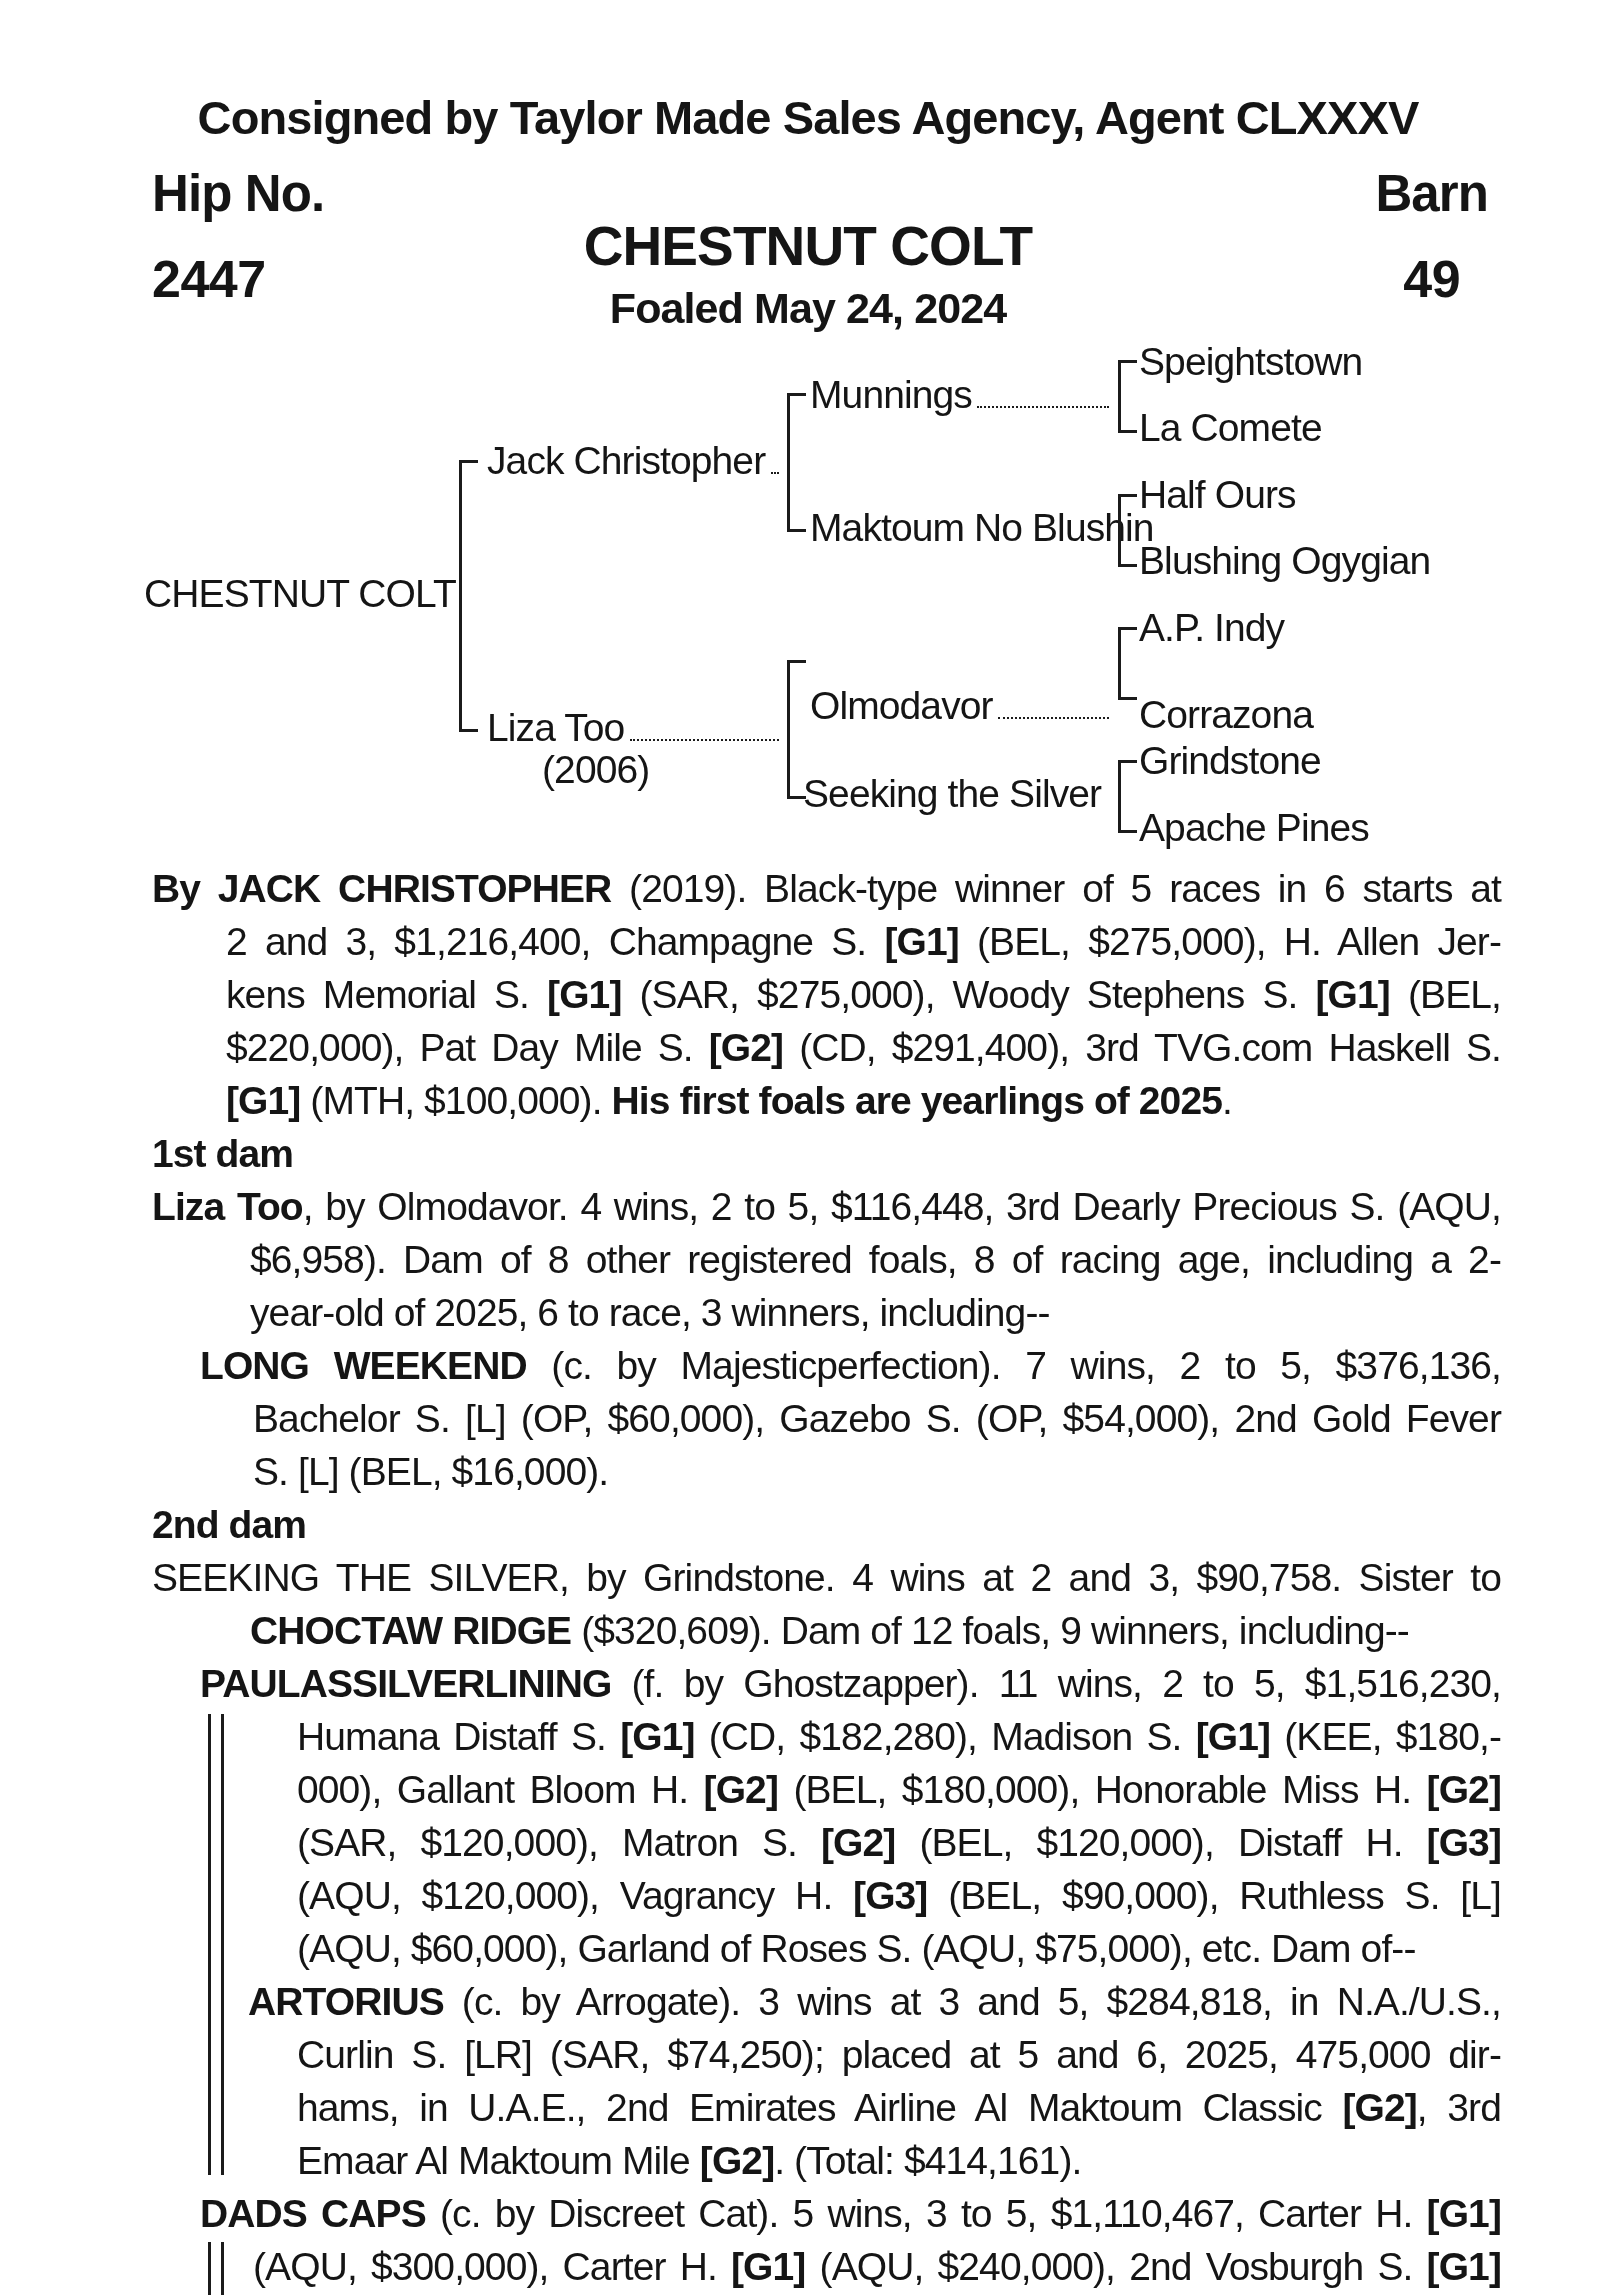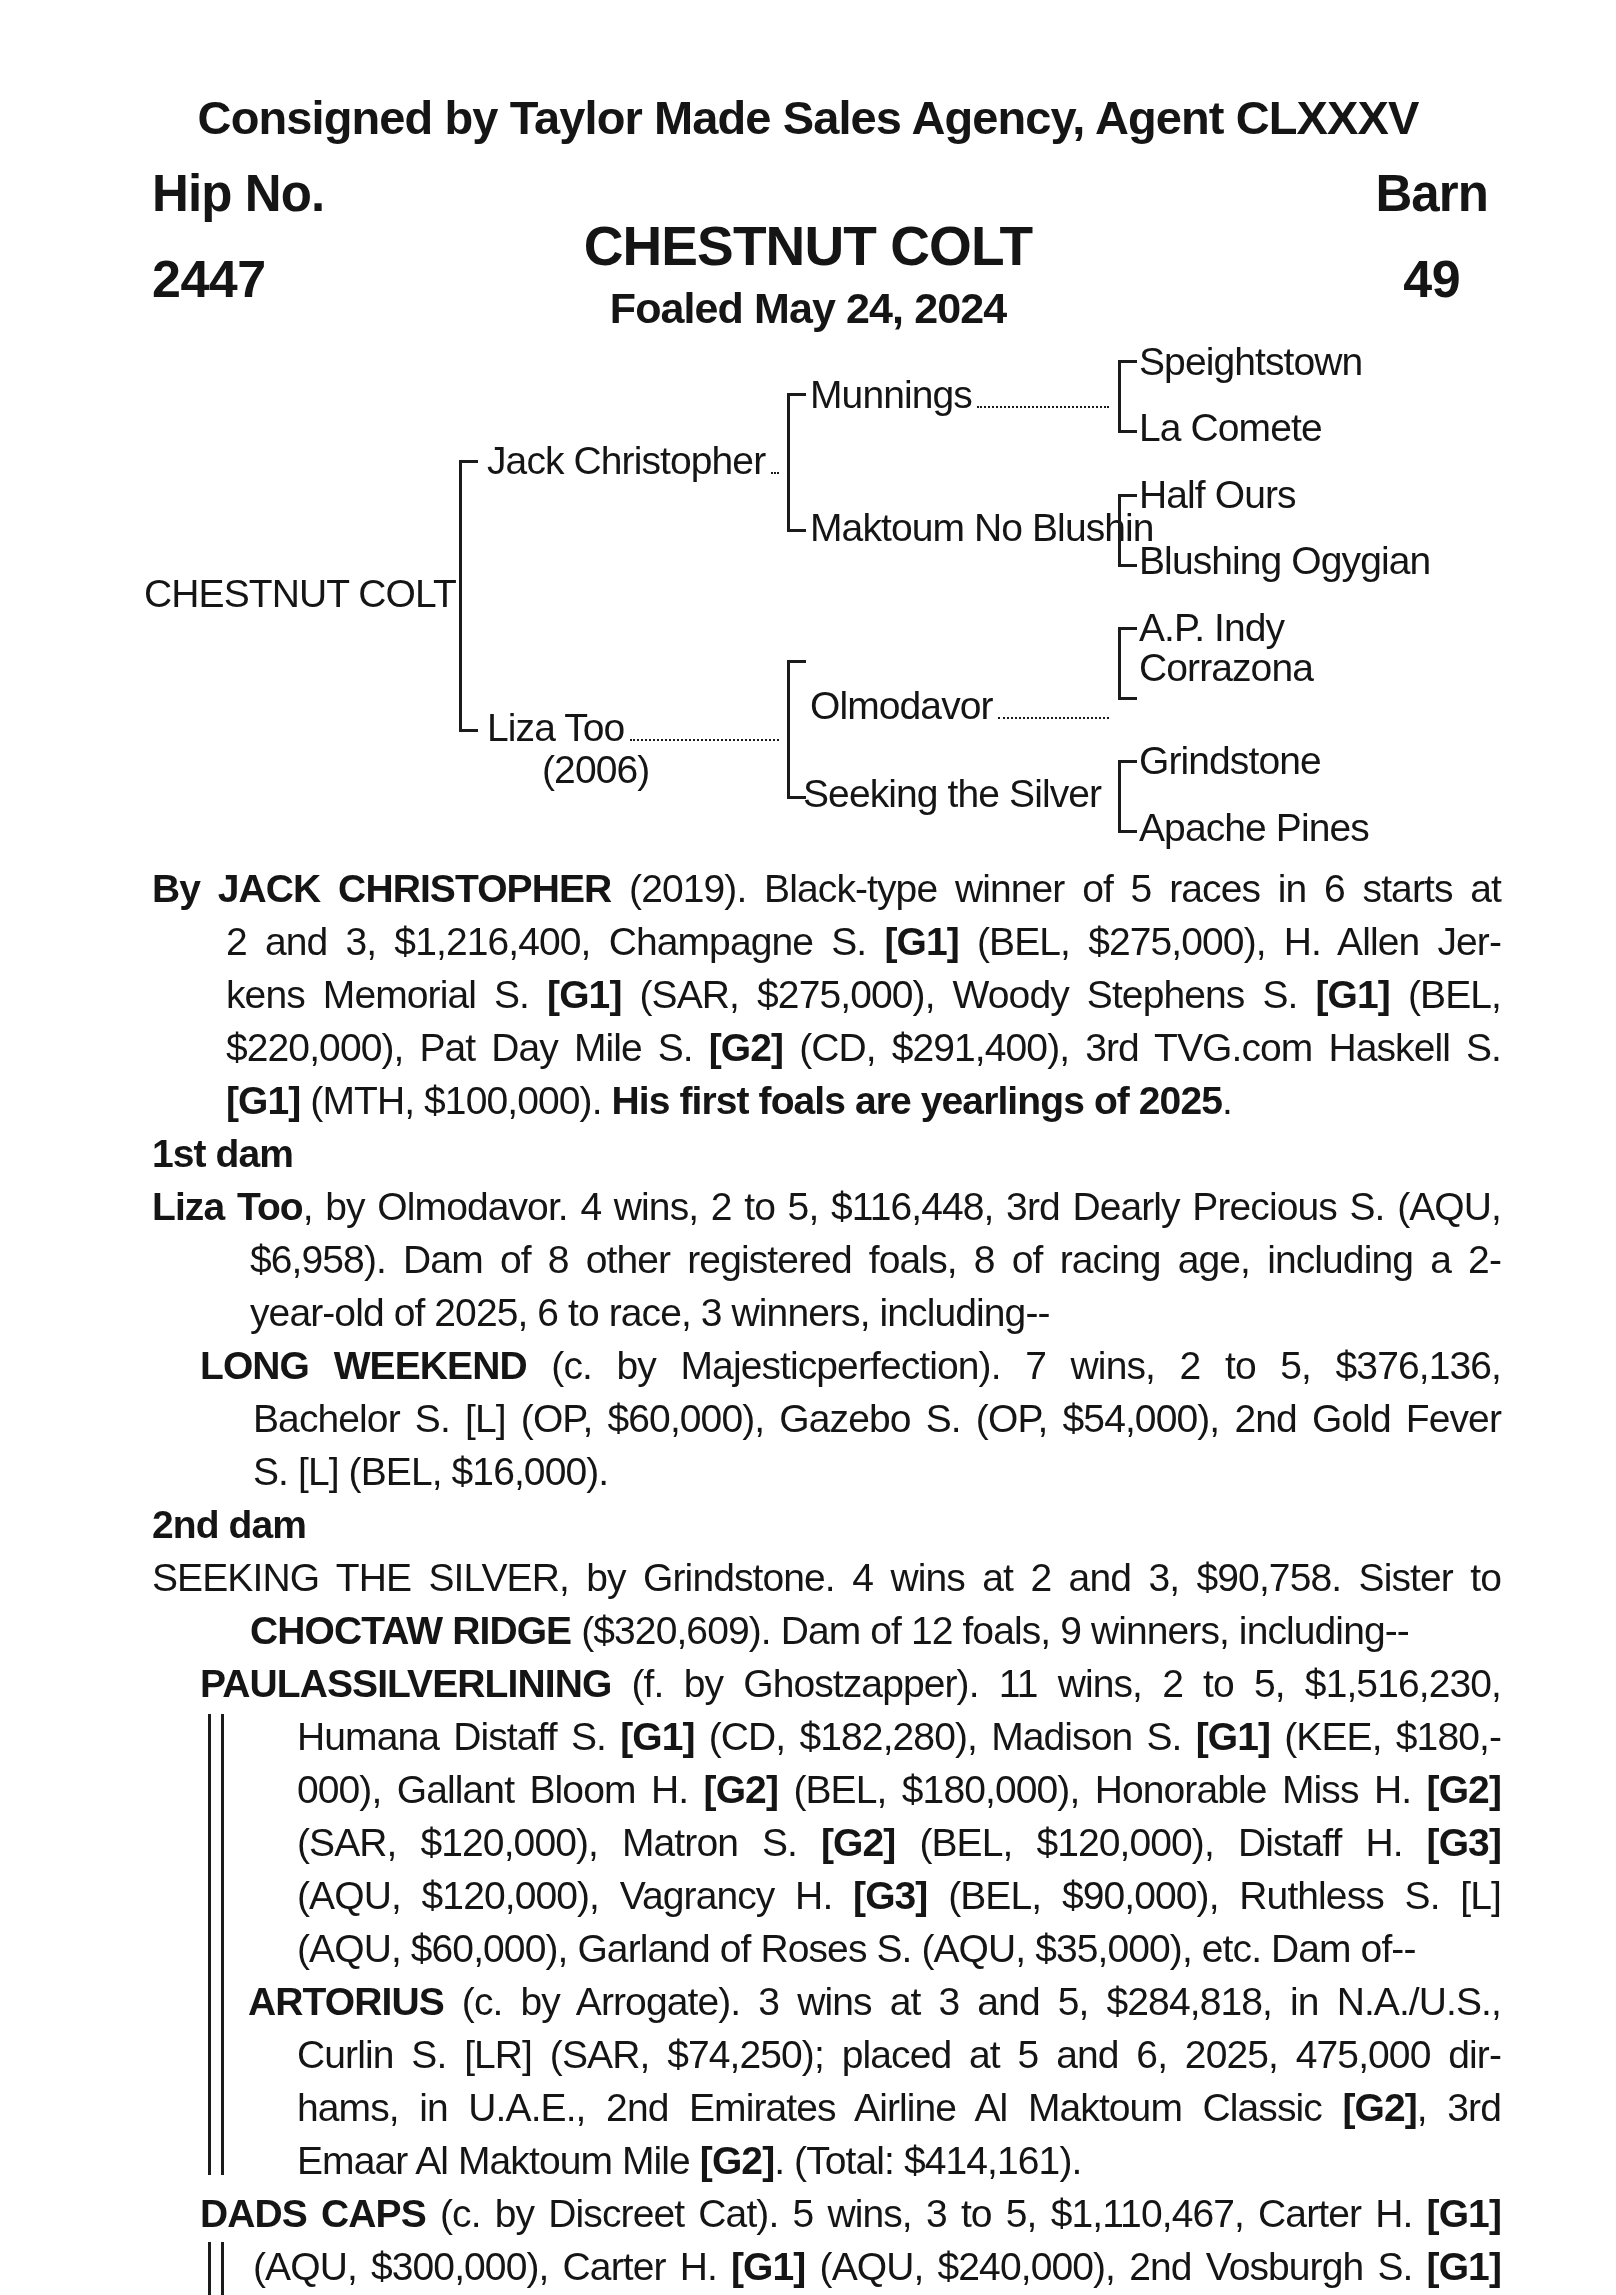--- a/index.html
+++ b/index.html
@@ -92,21 +92,21 @@
     </div>
   <div class="prow" style="left:1139px;top:473px;">
       <span class="pname">Half Ours</span>
     </div>
   <div class="prow" style="left:1139px;top:539px;">
       <span class="pname">Blushing Ogygian</span>
     </div>
   <div class="prow" style="left:1139px;top:606px;">
       <span class="pname">A.P. Indy</span>
     </div>
-  <div class="prow" style="left:1139px;top:646px;">
+  <div class="prow" style="left:1139px;top:693px;">
       <span class="pname">Corrazona</span>
     </div>
   <div class="prow" style="left:1139px;top:739px;">
       <span class="pname">Grindstone</span>
     </div>
   <div class="prow" style="left:1139px;top:806px;">
       <span class="pname">Apache Pines</span>
     </div>
 
   <div class="brk" style="left:459px;top:460px;height:266px;"></div>
@@ -132,21 +132,21 @@
     <div class="tl just" style="padding-left: 253px;"><span>Bachelor S. [L] (OP, $60,000), Gazebo S. (OP, $54,000), 2nd Gold Fever</span></div>
     <div class="tl" style="padding-left: 253px;"><span>S. [L] (BEL, $16,000).</span></div>
     <div class="tl" style="padding-left: 152px;"><b>2nd dam</b></div>
     <div class="tl just" style="padding-left: 152px;"><span>SEEKING THE SILVER, by Grindstone. 4 wins at 2 and 3, $90,758. Sister to</span></div>
     <div class="tl" style="padding-left: 250px;"><b>CHOCTAW RIDGE</b><span> ($320,609). Dam of 12 foals, 9 winners, including--</span></div>
     <div class="tl just" style="padding-left: 200px;"><b>PAULASSILVERLINING</b><span> (f. by Ghostzapper). 11 wins, 2 to 5, $1,516,230,</span></div>
     <div class="tl just" style="padding-left: 297px;"><span>Humana Distaff S. </span><b>[G1]</b><span> (CD, $182,280), Madison S. </span><b>[G1]</b><span> (KEE, $180,-</span></div>
     <div class="tl just" style="padding-left: 297px;"><span>000), Gallant Bloom H. </span><b>[G2]</b><span> (BEL, $180,000), Honorable Miss H. </span><b>[G2]</b></div>
     <div class="tl just" style="padding-left: 297px;"><span>(SAR, $120,000), Matron S. </span><b>[G2]</b><span> (BEL, $120,000), Distaff H. </span><b>[G3]</b></div>
     <div class="tl just" style="padding-left: 297px;"><span>(AQU, $120,000), Vagrancy H. </span><b>[G3]</b><span> (BEL, $90,000), Ruthless S. [L]</span></div>
-    <div class="tl" style="padding-left: 297px;"><span>(AQU, $60,000), Garland of Roses S. (AQU, $35,000), etc. Dam of--</span></div>
+    <div class="tl" style="padding-left: 297px;"><span>(AQU, $60,000), Garland of Roses S. (AQU, $75,000), etc. Dam of--</span></div>
     <div class="tl just" style="padding-left: 248px;"><b>ARTORIUS</b><span> (c. by Arrogate). 3 wins at 3 and 5, $284,818, in N.A./U.S.,</span></div>
     <div class="tl just" style="padding-left: 297px;"><span>Curlin S. [LR] (SAR, $74,250); placed at 5 and 6, 2025, 475,000 dir-</span></div>
     <div class="tl just" style="padding-left: 297px;"><span>hams, in U.A.E., 2nd Emirates Airline Al Maktoum Classic </span><b>[G2]</b><span>, 3rd</span></div>
     <div class="tl" style="padding-left: 297px;"><span>Emaar Al Maktoum Mile </span><b>[G2]</b><span>. (Total: $414,161).</span></div>
     <div class="tl just" style="padding-left: 200px;"><b>DADS CAPS</b><span> (c. by Discreet Cat). 5 wins, 3 to 5, $1,110,467, Carter H. </span><b>[G1]</b></div>
     <div class="tl just" style="padding-left: 253px;"><span>(AQU, $300,000), Carter H. </span><b>[G1]</b><span> (AQU, $240,000), 2nd Vosburgh S. </span><b>[G1]</b></div>
     <div class="tl just" style="padding-left: 253px;"><span>(BEL, $80,000), True North S. </span><b>[G2]</b><span> (BEL, $50,000), Tom Fool H. </span><b>[G3]</b></div>
   </div>
 
 <div>

